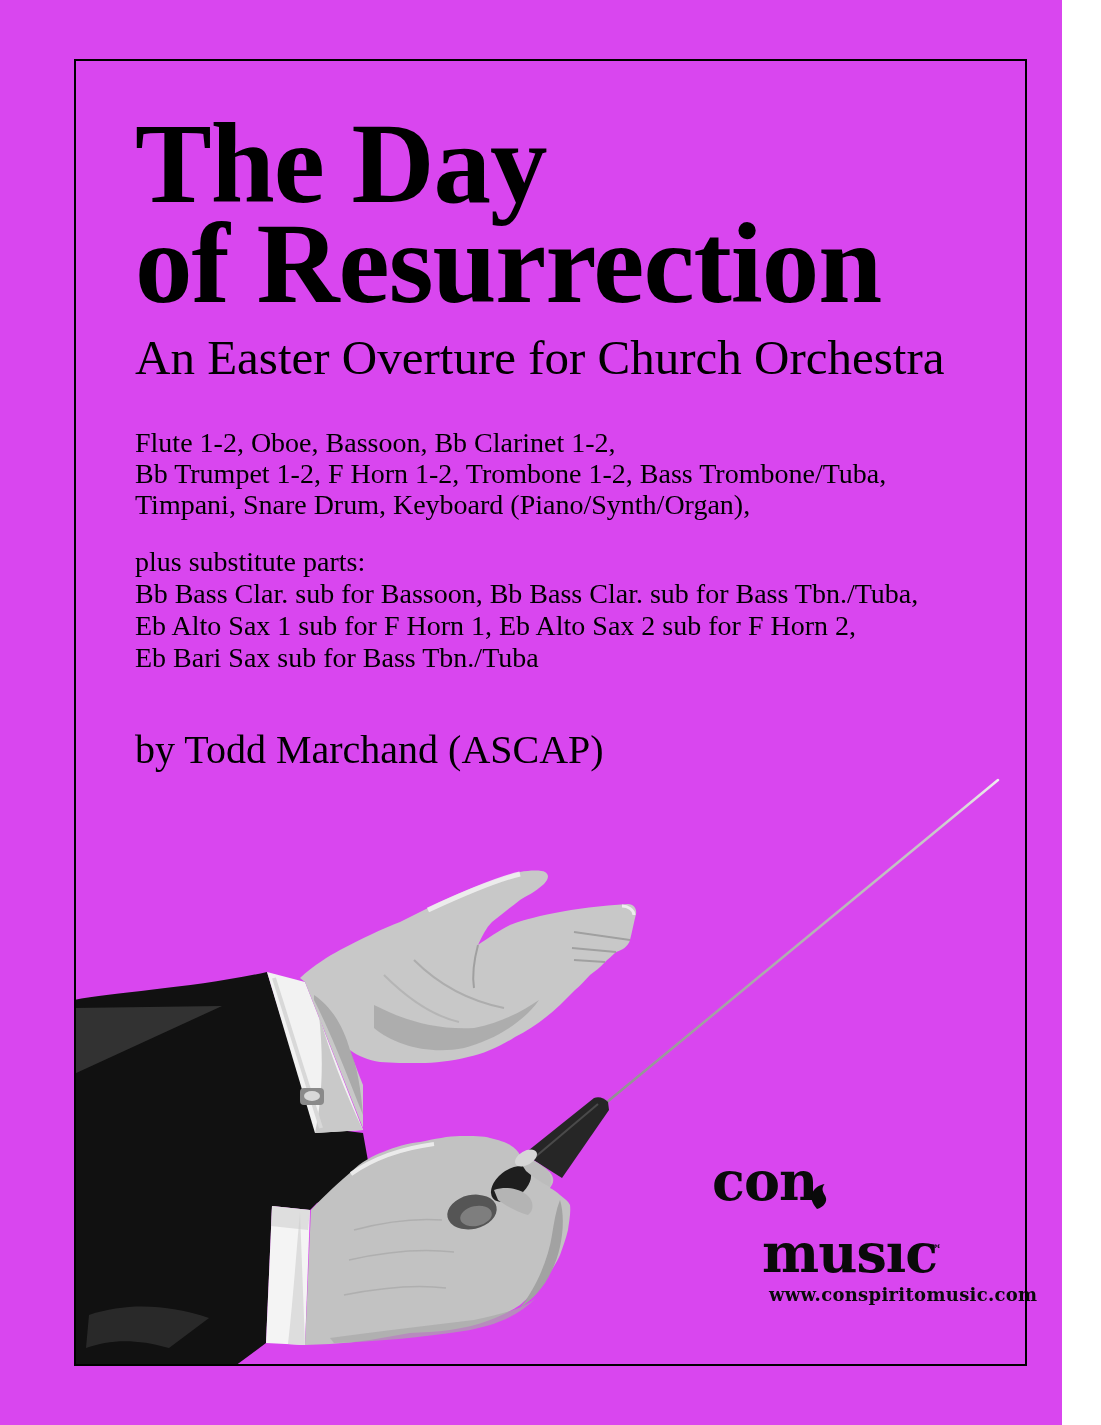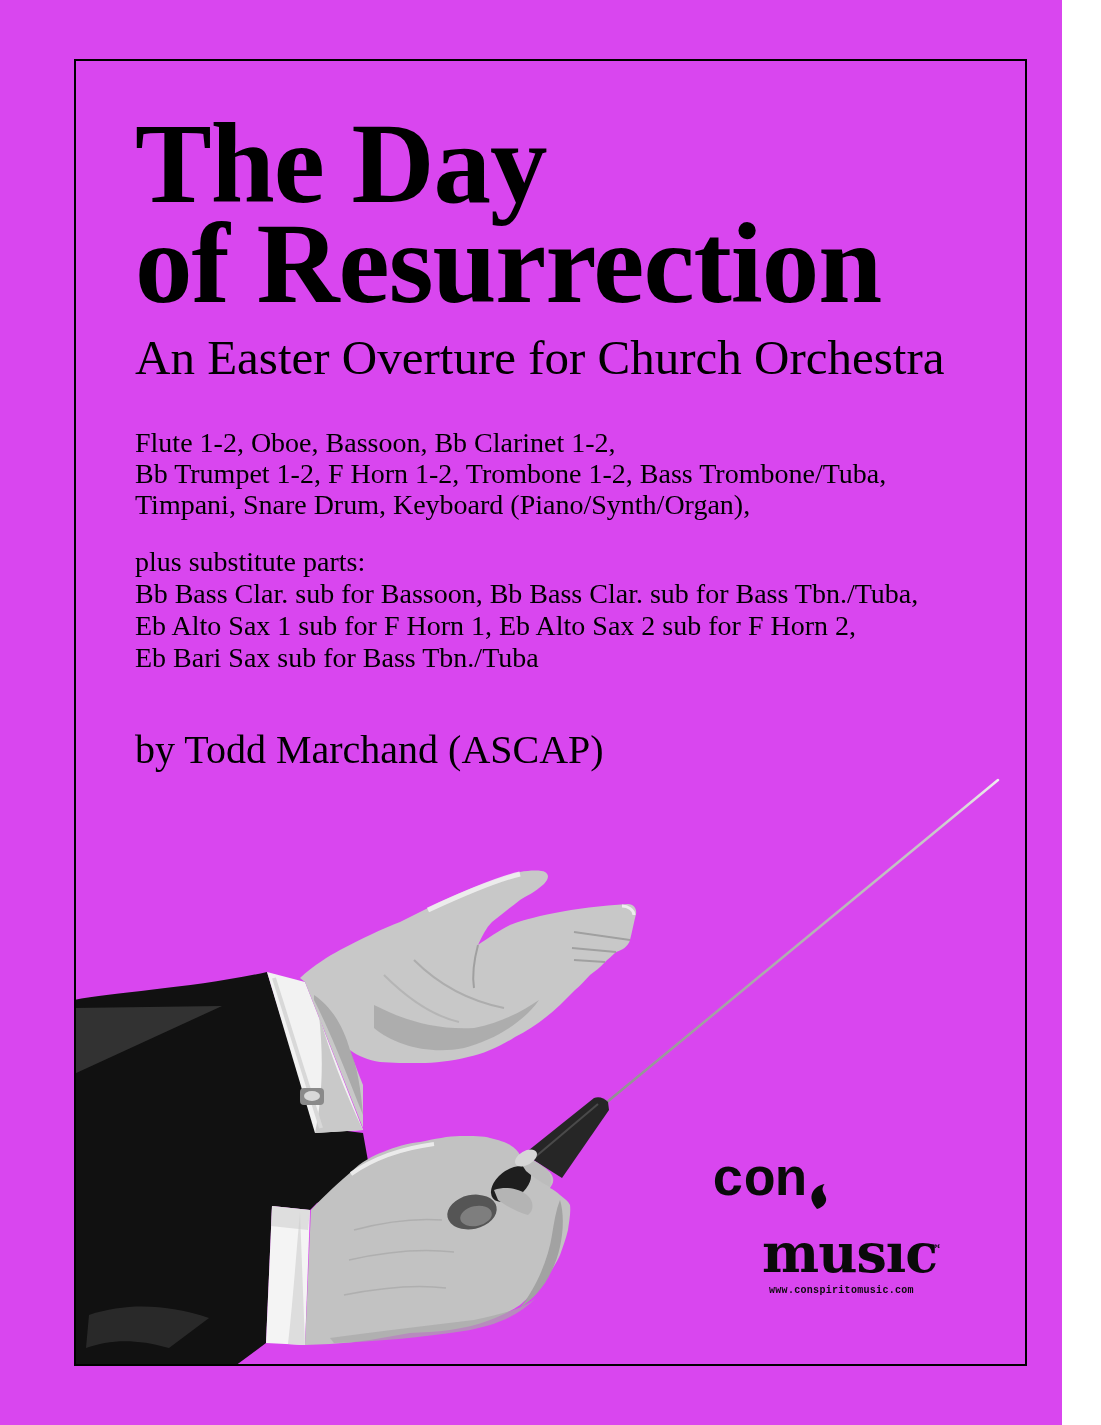--- a/index.html
+++ b/index.html
@@ -37,25 +37,25 @@
   }
   .byline{
     position:absolute;left:135px;top:702px;width:600px;
     font-size:40px;line-height:1;z-index:3;margin-top:28px;
   }
   .photo{
     position:absolute;left:74px;top:760px;width:953px;height:606px;
     z-index:1;
   }
   .logo{position:absolute;z-index:4;font-family:"DejaVu Serif", serif;font-weight:bold;color:#0a0a0a;}
-  .logo-con{left:712px;top:1154px;font-size:54px;line-height:1;letter-spacing:-1px;font-family:Liberation Mono, monospace;}
+  .logo-con{left:712px;top:1154px;font-size:54px;line-height:1;letter-spacing:-1px;}
   .logo-spirito{left:710px;top:1192px;font-size:54px;line-height:1;letter-spacing:-1px;}
   .logo-music{left:762px;top:1226px;font-size:54px;line-height:1;letter-spacing:-1px;}
   .logo-tm{left:929px;top:1243px;font-size:13px;line-height:1;letter-spacing:0;}
-  .logo-url{left:769px;top:1286px;font-size:10px;line-height:1;letter-spacing:0.3px;font-family:Liberation Mono, monospace;}
+  .logo-url{left:769px;top:1286px;font-size:18px;line-height:1;letter-spacing:0.3px;}
   .logo-flame{left:810px;top:1184px;width:21px;height:25px;}
 </style>
 </head>
 <body>
 
 <div class="page">
 
   <svg class="photo" viewBox="0 0 953 606" xmlns="http://www.w3.org/2000/svg">
     <defs>
       <linearGradient id="batonGrad" x1="0" y1="1" x2="1" y2="0">

